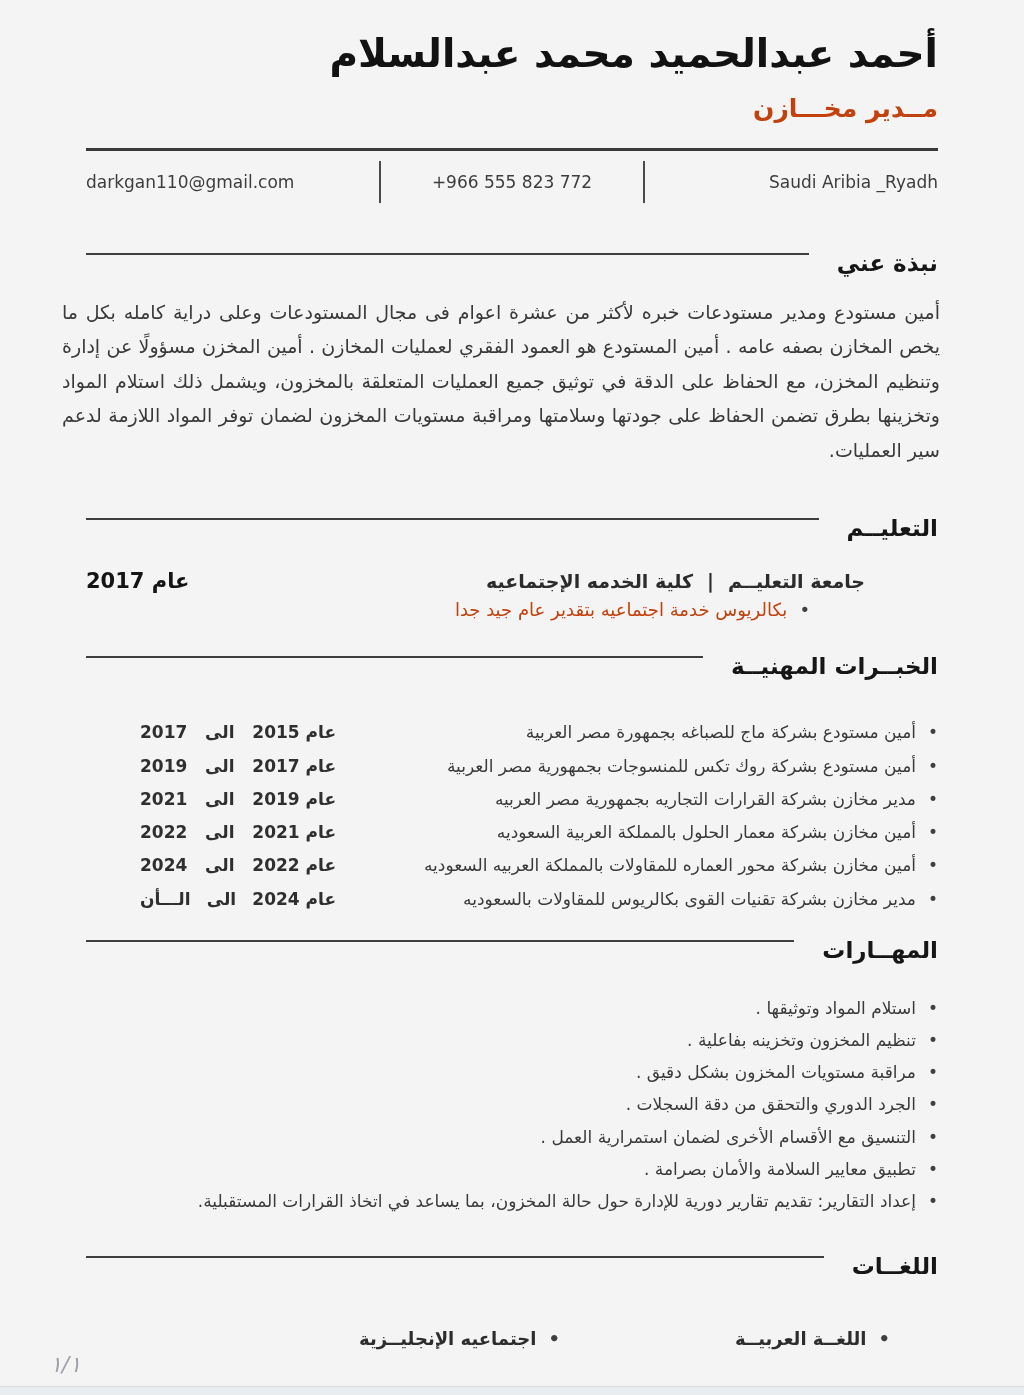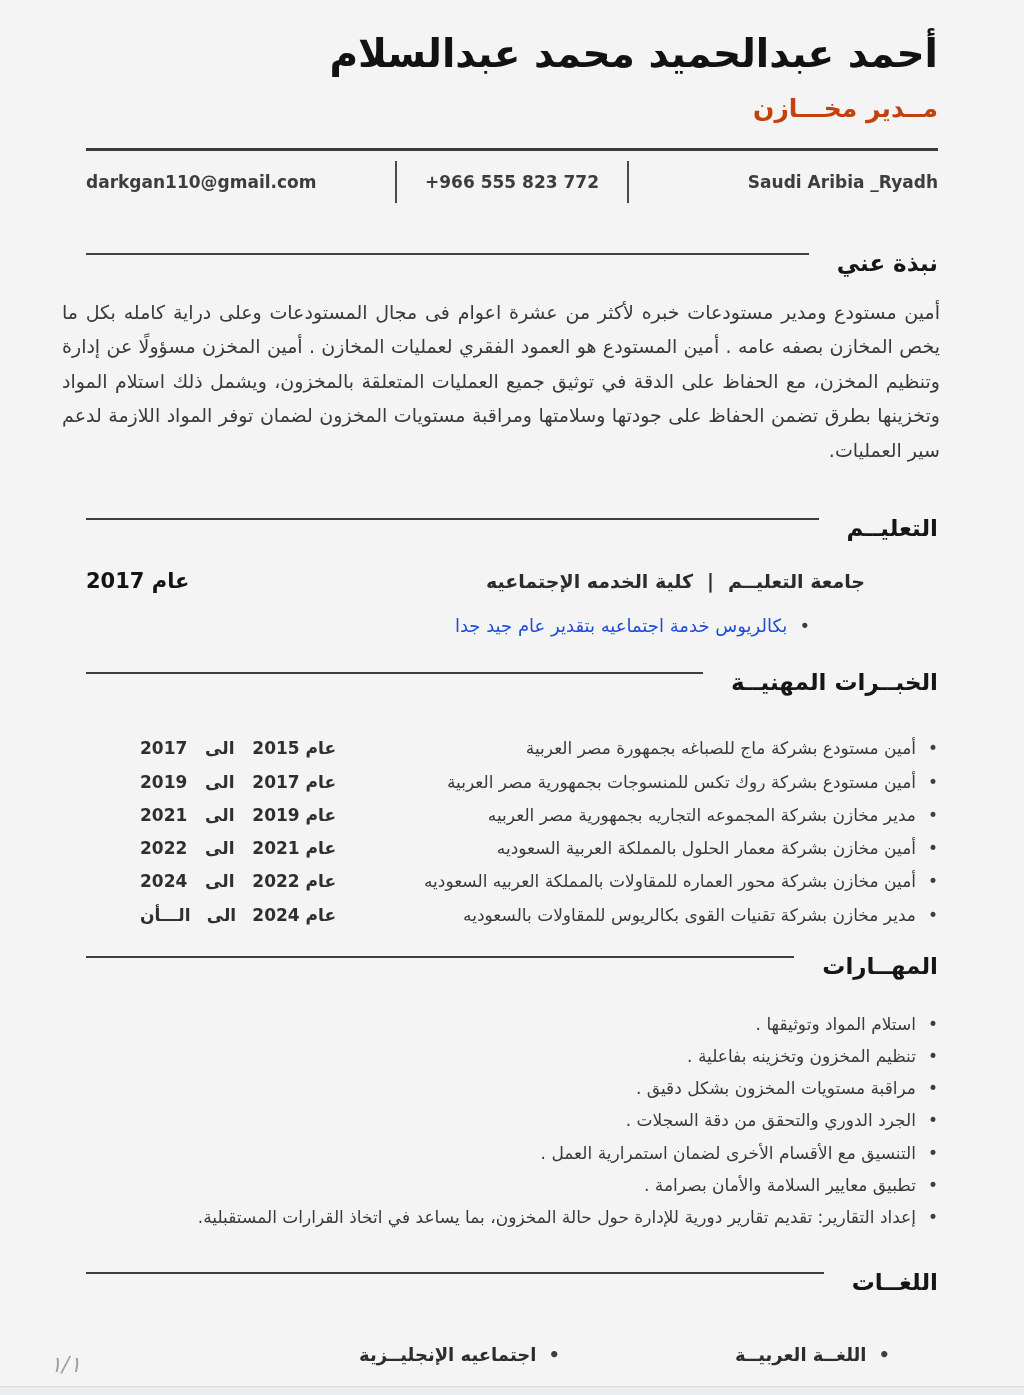--- a/index.html
+++ b/index.html
@@ -35,25 +35,25 @@
     border: none;
     border-top: 3px solid #3a3a3a;
     margin-top: 22px;
   }
   .contact-row {
     direction: ltr;
     display: flex;
     align-items: center;
     padding: 10px 0 8px 0;
     font-size: 17px;
-    font-weight: bold;
+    font-weight: normal;
     color: #3d3d3d;
   }
   .contact-cell-left  { flex: 1; text-align: left; }
-  .contact-cell-mid   { width: 230px; text-align: center; }
+  .contact-cell-mid   { width: 262px; text-align: center; }
   .contact-cell-right { flex: 1; text-align: right; }
   .vbar { width: 2px; height: 42px; background: #4a4a4a; }
 
   
   .section-header {
     display: flex;
     align-items: flex-start;
     gap: 28px;
   }
   .section-title {
@@ -95,24 +95,24 @@
     color: #2c2c2c;
     margin-right: 73px;
   }
   .edu-separator { padding: 0 14px; color: #2c2c2c; }
   .edu-year {
     font-size: 21px;
     font-weight: bold;
     color: #141414;
   }
   .edu-degree {
-    margin-top: 22px;
+    margin-top: 6px;
     padding-right: 128px;
     font-size: 18px;
-    color: #1d4ed8;
+    color: #c2410c;
   }
   .bullet-item::before {
     content: "•";
     margin-left: 12px;
     color: #3f3f3f;
   }
 
   
   .sec-experience { margin-top: 32px; }
   .exp-list { margin-top: 40px; }
@@ -235,21 +235,21 @@
       <div class="exp-row">
         <span class="exp-desc bullet-item">أمين مستودع بشركة روك تكس للمنسوجات بجمهورية مصر العربية</span>
         <span class="exp-years">
           <span>عام 2017</span>
           <span>الى</span>
           <span>2019</span>
         </span>
       </div>
 
       <div class="exp-row">
-        <span class="exp-desc bullet-item">مدير مخازن بشركة المجموعه التجاريه بجمهورية مصر العربيه</span>
+        <span class="exp-desc bullet-item">مدير مخازن بشركة القرارات التجاريه بجمهورية مصر العربيه</span>
         <span class="exp-years">
           <span>عام 2019</span>
           <span>الى</span>
           <span>2021</span>
         </span>
       </div>
 
       <div class="exp-row">
         <span class="exp-desc bullet-item">أمين مخازن بشركة معمار الحلول بالمملكة العربية السعوديه</span>
         <span class="exp-years">

